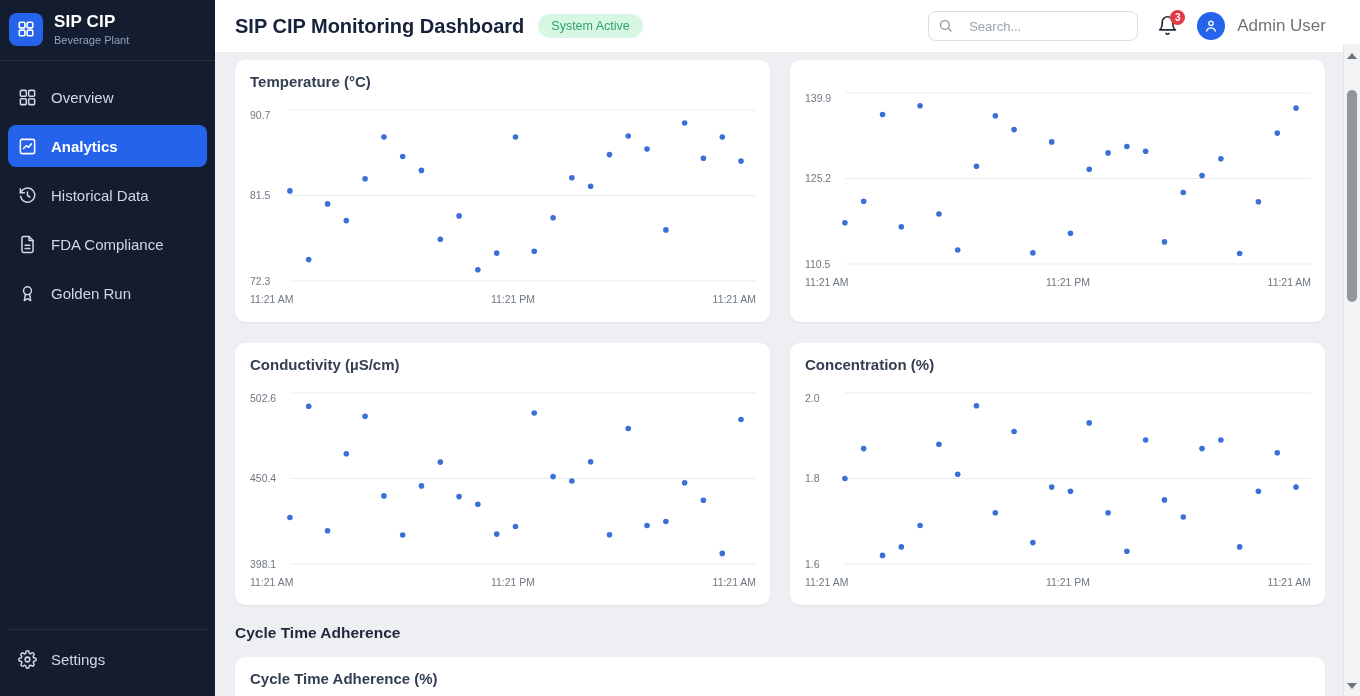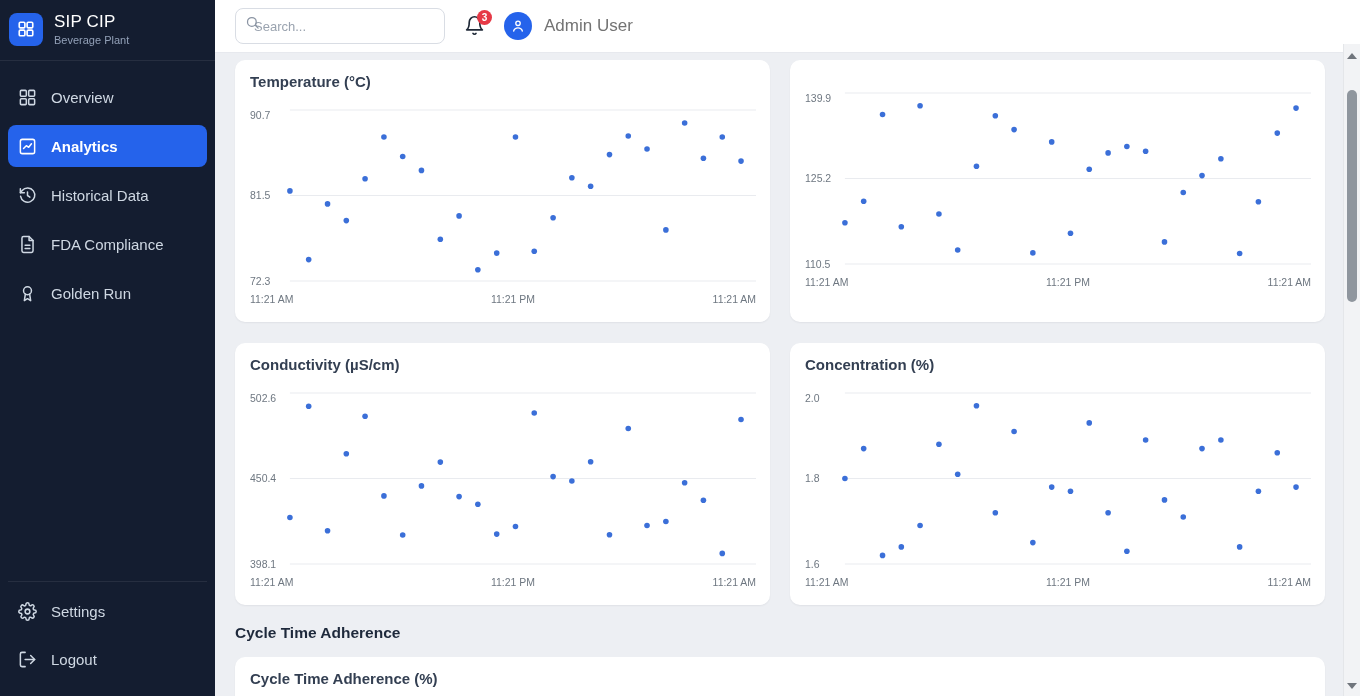--- a/index.html
+++ b/index.html
@@ -3,41 +3,41 @@
 <meta charset="utf-8">
 <style>
   * { margin:0; padding:0; box-sizing:border-box; }
   html,body { width:1360px; height:696px; overflow:hidden; font-family:"Liberation Sans", sans-serif; background:#edeff3; }
   .app { display:flex; width:1360px; height:696px; }
 
   
   .sidebar { width:215px; min-width:215px; height:100%; background:#141d30; color:#cfd8e3; display:flex; flex-direction:column; }
   .logo-row { display:flex; align-items:center; gap:11px; padding:12px 10px 14px 9px; }
   .logo-badge { width:34px; height:33px; border-radius:8px; background:#2563eb; display:flex; align-items:center; justify-content:center; color:#fff; }
-  .logo-title { font-size:17px; font-weight:400; color:#ffffff; letter-spacing:.2px; }
+  .logo-title { font-size:17px; font-weight:700; color:#ffffff; letter-spacing:.2px; }
   .logo-sub { font-size:11px; color:#93a1b8; margin-top:2px; }
   .side-divider { height:1px; background:rgba(255,255,255,.08); }
   .nav { padding:15px 8px 0 8px; flex:1; }
   .nav-item { display:flex; align-items:center; gap:14px; height:42px; padding:0 10px; border-radius:8px; margin-bottom:7px; font-size:15px; cursor:pointer; color:#cfd8e3; }
   .nav-item.active { background:#2563eb; color:#ffffff; font-weight:600; }
   .nav-icon { display:flex; align-items:center; }
   .nav-icon svg { width:19px; height:19px; }
   .side-bottom { padding:8px 8px 10px 8px; }
   .side-bottom .nav-item { margin-bottom:6px; }
 
   
   .main { flex:1; display:flex; flex-direction:column; position:relative; }
   .topbar { height:53px; min-height:53px; background:#ffffff; border-bottom:1px solid #e7e9ee; display:flex; align-items:center; justify-content:space-between; padding:0 20px; }
   .topbar-left { display:flex; align-items:center; gap:14px; }
   .topbar-left h1 { font-size:20px; font-weight:700; color:#16213a; }
   .status-badge { background:#d8f6e4; color:#2fa36a; font-size:12.5px; padding:5px 13px; border-radius:999px; }
   .topbar-right { display:flex; align-items:center; gap:19px; margin-right:14px; }
   .search-box { position:relative; width:210px; }
   .search-box svg { position:absolute; left:10px; top:7px; width:15px; height:15px; color:#8a94a3; }
-  .search-box input { width:100%; height:36px; border:1px solid #d9dde4; border-radius:8px; padding:0 10px 0 18px; font-size:13px; color:#334; outline:none; font-family:inherit; }
+  .search-box input { width:100%; height:30px; border:1px solid #d9dde4; border-radius:8px; padding:0 10px 0 40px; font-size:13px; color:#334; outline:none; font-family:inherit; }
   .search-box input::placeholder { color:#9aa3af; }
   .bell-wrap { position:relative; cursor:pointer; margin-top:3px; }
   .bell-wrap svg { width:21px; height:21px; color:#1f2937; }
   .bell-badge { position:absolute; top:-5px; right:-7px; background:#e63946; color:#fff; width:15px; height:15px; border-radius:50%; font-size:10px; display:flex; align-items:center; justify-content:center; font-weight:700; }
   .avatar { width:28px; height:28px; border-radius:50%; background:#2563eb; display:flex; align-items:center; justify-content:center; cursor:pointer; }
   .avatar svg { width:16px; height:16px; color:#fff; }
   .user-name { font-size:17px; font-weight:400; color:#737373; margin-left:-7px; }
 
   
   .content { flex:1; overflow:hidden; padding:7px 35px 0 20px; position:relative; }
@@ -139,35 +139,29 @@
       <div class="side-divider" style="margin-bottom:8px;"></div>
       <div class="nav-item">
         <span class="nav-icon">
           <svg viewBox="0 0 24 24" fill="none" stroke="currentColor" stroke-width="1.9" stroke-linecap="round" stroke-linejoin="round">
               <circle cx="12" cy="12" r="3"></circle>
               <path d="M19.4 15a1.65 1.65 0 0 0 .33 1.82l.06.06a2 2 0 0 1-2.83 2.83l-.06-.06a1.65 1.65 0 0 0-1.82-.33 1.65 1.65 0 0 0-1 1.51V21a2 2 0 0 1-4 0v-.09a1.65 1.65 0 0 0-1-1.51 1.65 1.65 0 0 0-1.82.33l-.06.06a2 2 0 0 1-2.83-2.83l.06-.06a1.65 1.65 0 0 0 .33-1.82 1.65 1.65 0 0 0-1.51-1H3a2 2 0 0 1 0-4h.09a1.65 1.65 0 0 0 1.51-1 1.65 1.65 0 0 0-.33-1.82l-.06-.06a2 2 0 0 1 2.83-2.83l.06.06a1.65 1.65 0 0 0 1.82.33h.09a1.65 1.65 0 0 0 1-1.51V3a2 2 0 0 1 4 0v.09a1.65 1.65 0 0 0 1 1.51 1.65 1.65 0 0 0 1.82-.33l.06-.06a2 2 0 0 1 2.83 2.83l-.06.06a1.65 1.65 0 0 0-.33 1.82v.09a1.65 1.65 0 0 0 1.51 1H21a2 2 0 0 1 0 4h-.09a1.65 1.65 0 0 0-1.51 1z"></path>
             </svg>
         </span>
         <span class="nav-label">Settings</span>
       </div>
-      <div class="nav-item">
-        <span class="nav-icon">
-          <svg viewBox="0 0 24 24" fill="none" stroke="currentColor" stroke-width="1.9" stroke-linecap="round" stroke-linejoin="round">
-              <path d="M9 21H5a2 2 0 0 1-2-2V5a2 2 0 0 1 2-2h4"></path>
-              <polyline points="16 17 21 12 16 7"></polyline>
-              <line x1="21" y1="12" x2="9" y2="12"></line>
-            </svg>
-        </span>
-        <span class="nav-label">Logout</span>
-      </div>
     </div>
   </aside>
 
   <div class="main">
     <header class="topbar">
+      <div class="topbar-left">
+        <h1>SIP CIP Monitoring Dashboard</h1>
+        <span class="status-badge">System Active</span>
+      </div>
       <div class="topbar-right">
         <div class="search-box">
           <svg viewBox="0 0 24 24" fill="none" stroke="currentColor" stroke-width="2" stroke-linecap="round">
               <circle cx="11" cy="11" r="7"></circle>
               <line x1="16.5" y1="16.5" x2="21" y2="21"></line>
             </svg>
           <input type="text" placeholder="Search..." style="">
         </div>
         <div class="bell-wrap">
           <svg viewBox="0 0 24 24" fill="none" stroke="currentColor" stroke-width="1.9" stroke-linecap="round" stroke-linejoin="round">

